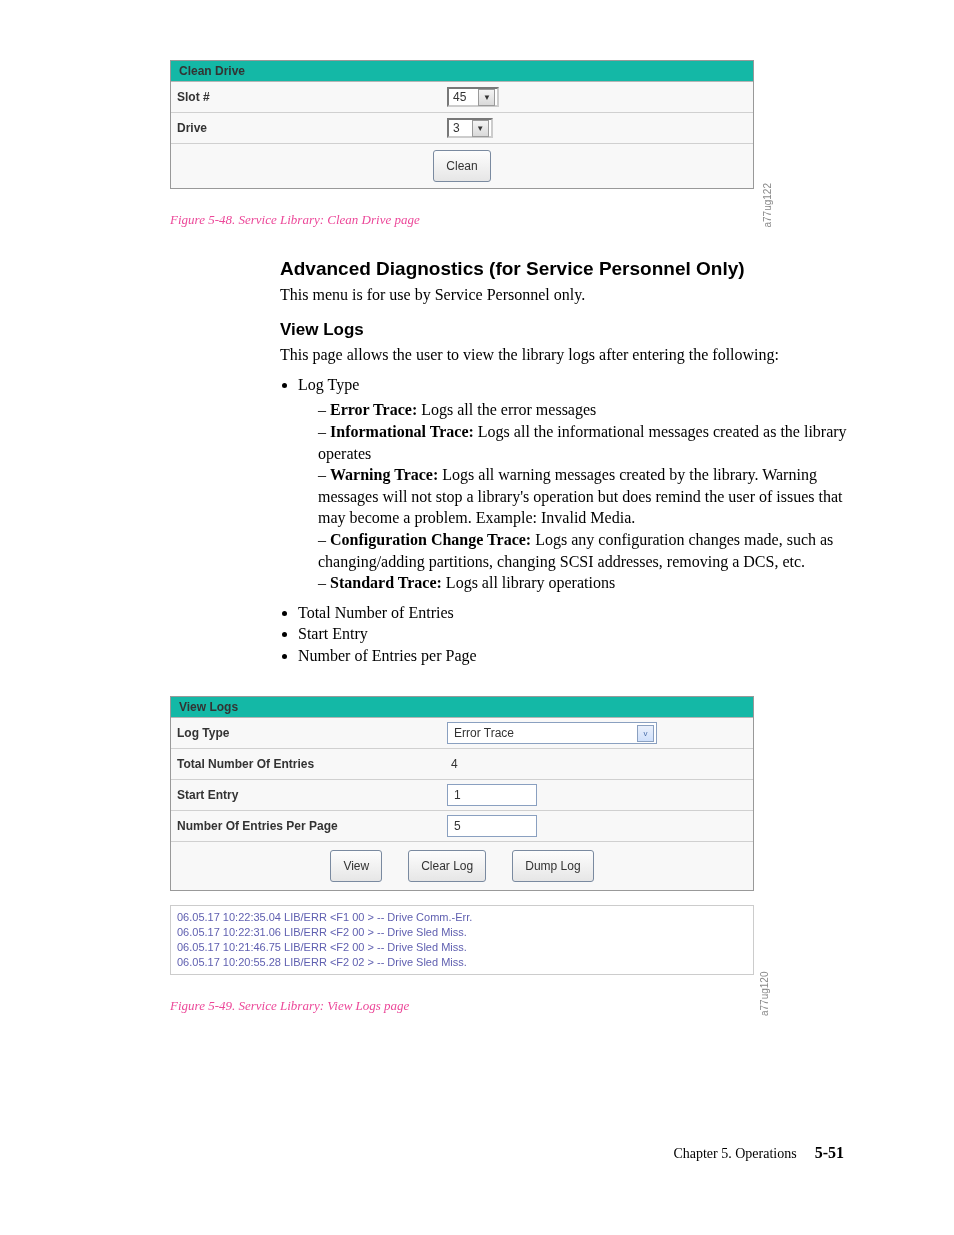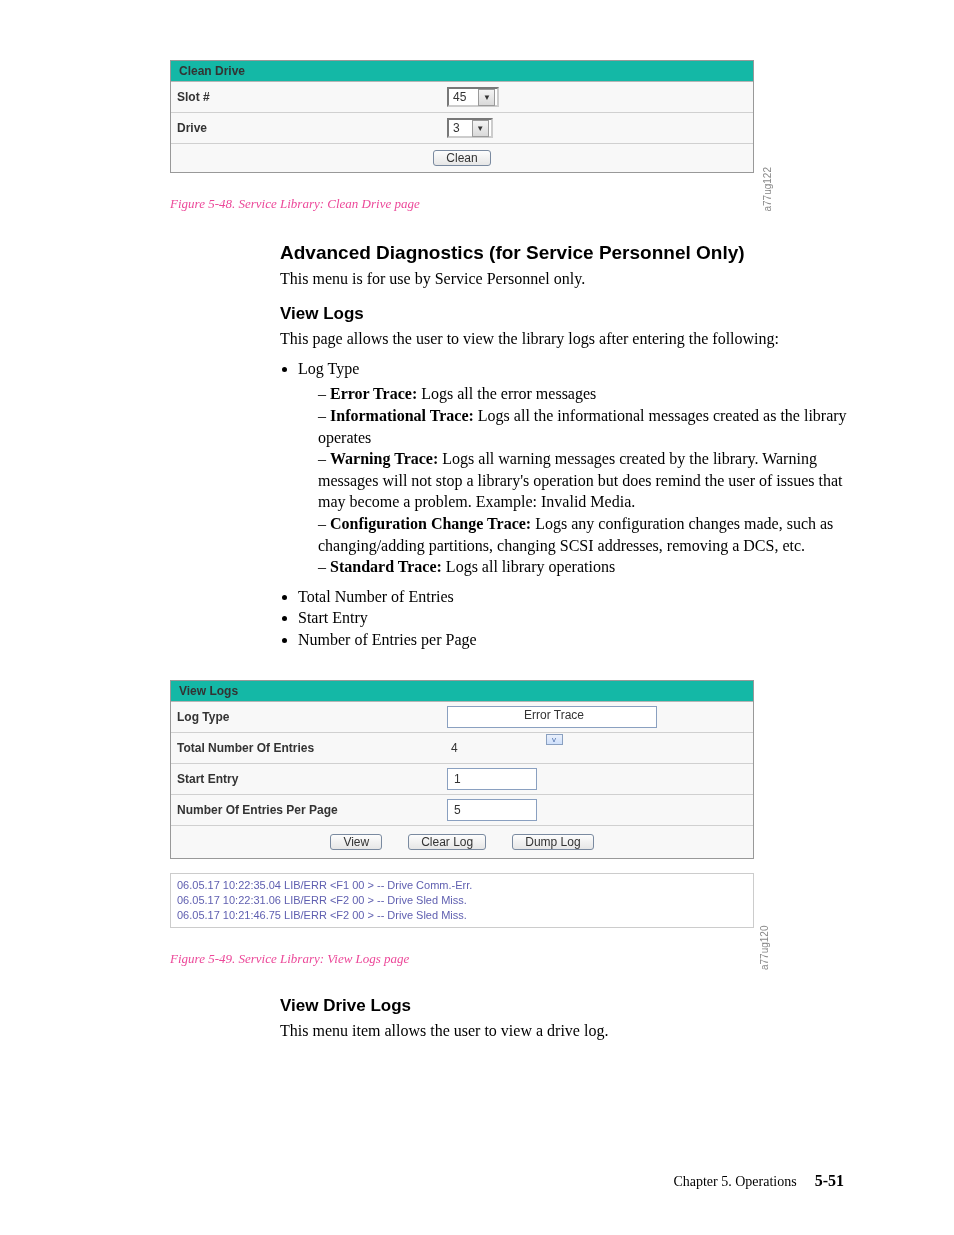--- a/index.html
+++ b/index.html
@@ -73,21 +73,20 @@
     font-size: 8px;
     color: #333;
   }
   .select.flat {
     border: 1px solid #8aa0c0;
     background: #fff;
     padding: 1px 2px 1px 6px;
     height: 22px;
     width: 210px;
     justify-content: space-between;
-    flex-direction: column;
   }
   .select.flat .arrow {
     background: linear-gradient(#eaf0fb, #cfe0fb);
     border: 1px solid #8aa0c0;
     color: #4a6ea9;
   }
 
   .textfield {
     border: 1px solid #8aa0c0;
     background: #fff;
@@ -97,21 +96,21 @@
     display: inline-flex;
     align-items: center;
     box-sizing: border-box;
   }
 
   .btn {
     display: inline-block;
     border: 1px solid #7a8aa0;
     border-radius: 3px;
     background: linear-gradient(#fdfdfd, #e6e6e6);
-    padding: 0 12px;
+    padding: 8px 12px;
     font-family: Tahoma, Arial, sans-serif;
     font-size: 12px;
     color: #333;
     cursor: pointer;
   }
 
   .side-code {
     position: absolute;
     right: -18px;
     bottom: 6px;
@@ -287,28 +286,25 @@
         <span class="btn">Clear Log</span>
         <span class="btn">Dump Log</span>
       </div>
     </div>
   </div>
 
   <div class="log-output">
     <div>06.05.17 10:22:35.04 LIB/ERR &lt;F1 00 &gt; -- Drive Comm.-Err.</div>
     <div>06.05.17 10:22:31.06 LIB/ERR &lt;F2 00 &gt; -- Drive Sled Miss.</div>
     <div>06.05.17 10:21:46.75 LIB/ERR &lt;F2 00 &gt; -- Drive Sled Miss.</div>
+    <div>06.05.17 10:20:55.28 LIB/ERR &lt;F2 02 &gt; -- Drive Sled Miss.</div>
     <div class="side-code outside">a77ug120</div>
   </div>
 
   <div class="fig-caption">Figure 5-49. Service Library: View Logs page</div>
 
-  <div class="body-text">
-    <div class="h3">View Drive Logs</div>
-    <p>This menu item allows the user to view a drive log.</p>
-  </div>
 
   <div class="page-footer">
     <span class="chapter">Chapter 5. Operations</span>
     <span class="num">5-51</span>
   </div>
 
 </div>
 
 </body></html>

